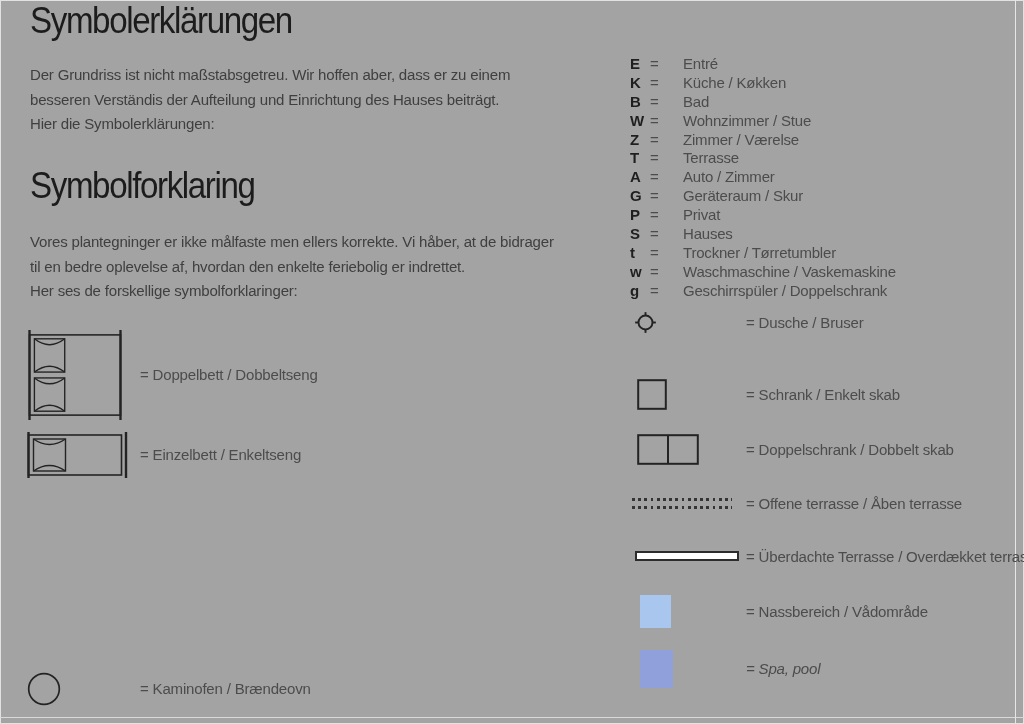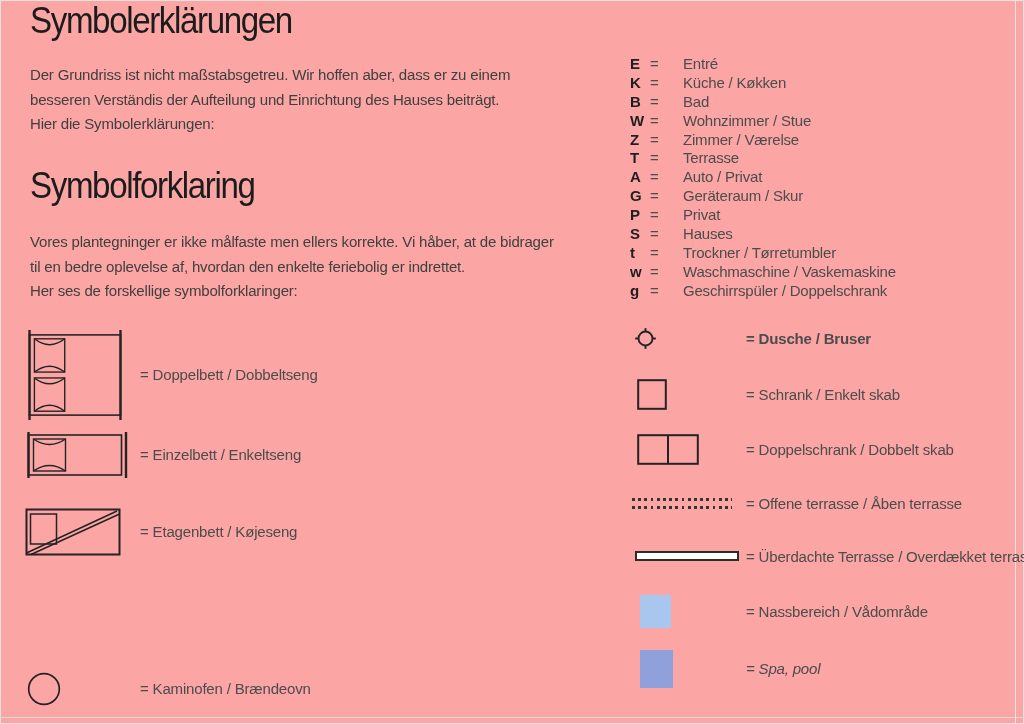--- a/index.html
+++ b/index.html
@@ -1,19 +1,19 @@
 <!DOCTYPE html>
 <html><head>
 <meta charset="utf-8">
 <style>
   html,body{margin:0;padding:0;background:#888;}
   .page{
     position:relative;
     width:1024px;height:724px;
-    background:#fca5a5;
+    background:#a3a3a3;
     overflow:hidden;
     font-family:"Liberation Sans", sans-serif;
     box-shadow:inset 0 0 0 1px #e2e2e2;
   }
   .edge-bottom{position:absolute;left:0;right:0;bottom:6px;height:1px;background:#d9d9d9;}
   .edge-right{position:absolute;top:0;bottom:0;right:8px;width:1px;background:#e6e6e6;}
 
   .h-title{
     position:absolute;left:30px;
     font-size:36px;font-weight:500;color:#1c1c1c;
@@ -108,21 +108,21 @@
         <span class="code-label">Zimmer / Værelse</span>
       </div>
     <div class="code-row">
         <span class="code-letter">T</span>
         <span class="code-eq">=</span>
         <span class="code-label">Terrasse</span>
       </div>
     <div class="code-row">
         <span class="code-letter">A</span>
         <span class="code-eq">=</span>
-        <span class="code-label">Auto / Privat</span>
+        <span class="code-label">Auto / Zimmer</span>
       </div>
     <div class="code-row">
         <span class="code-letter">G</span>
         <span class="code-eq">=</span>
         <span class="code-label">Geräteraum / Skur</span>
       </div>
     <div class="code-row">
         <span class="code-letter">P</span>
         <span class="code-eq">=</span>
         <span class="code-label">Privat</span>
@@ -173,43 +173,32 @@
         <rect class="stroke" x="3.5" y="3" width="93" height="40" stroke-width="1.6"></rect>
         <line class="stroke" x1="101" y1="0" x2="101" y2="46" stroke-width="2.4"></line>
         <rect class="stroke" x="8.5" y="7" width="32" height="32" stroke-width="1.4"></rect>
         <path class="stroke" d="M8.5,7 Q24.5,18 40.5,7" stroke-width="1.4"></path>
         <path class="stroke" d="M8.5,39 Q24.5,28 40.5,39" stroke-width="1.4"></path>
       </svg>
     </span>
     <span class="legend-label lx-left">= Einzelbett / Enkeltseng</span>
   </div>
 
-  <div class="legend-row" style="top:508px;height:48px;">
-    <span class="sym" style="left:25px;top:0;">
-      <svg width="96" height="48" viewBox="0 0 96 48">
-        <rect class="stroke" x="1.5" y="1.5" width="93" height="45" stroke-width="2"></rect>
-        <rect class="stroke" x="5.5" y="6" width="26" height="30" stroke-width="1.5"></rect>
-        <line class="stroke" x1="1.5" y1="45" x2="92" y2="3" stroke-width="1.5"></line>
-        <line class="stroke" x1="6" y1="46.5" x2="94.5" y2="6" stroke-width="1.5"></line>
-      </svg>
-    </span>
-    <span class="legend-label lx-left">= Etagenbett / Køjeseng</span>
-  </div>
 
 
   <div class="legend-row" style="top:672px;height:34px;">
     <span class="sym" style="left:27px;top:0;">
       <svg width="34" height="34" viewBox="0 0 34 34">
         <circle class="stroke" cx="17" cy="17" r="15.3" stroke-width="1.7"></circle>
       </svg>
     </span>
     <span class="legend-label lx-left">= Kaminofen / Brændeovn</span>
   </div>
 
-  <div class="legend-row" style="top:327px;height:23px;font-weight:bold;">
+  <div class="legend-row" style="top:311px;height:23px;">
     <span class="sym" style="left:634px;top:0;">
       <svg width="23" height="23" viewBox="0 0 24 24">
         <circle class="stroke" cx="12" cy="12" r="7.3" stroke-width="2"></circle>
         <line class="stroke" x1="12" y1="1.2" x2="12" y2="4.8" stroke-width="2"></line>
         <line class="stroke" x1="12" y1="19.2" x2="12" y2="22.8" stroke-width="2"></line>
         <line class="stroke" x1="1.2" y1="12" x2="4.8" y2="12" stroke-width="2"></line>
         <line class="stroke" x1="19.2" y1="12" x2="22.8" y2="12" stroke-width="2"></line>
       </svg>
     </span>
     <span class="legend-label lx-right">= Dusche / Bruser</span>

